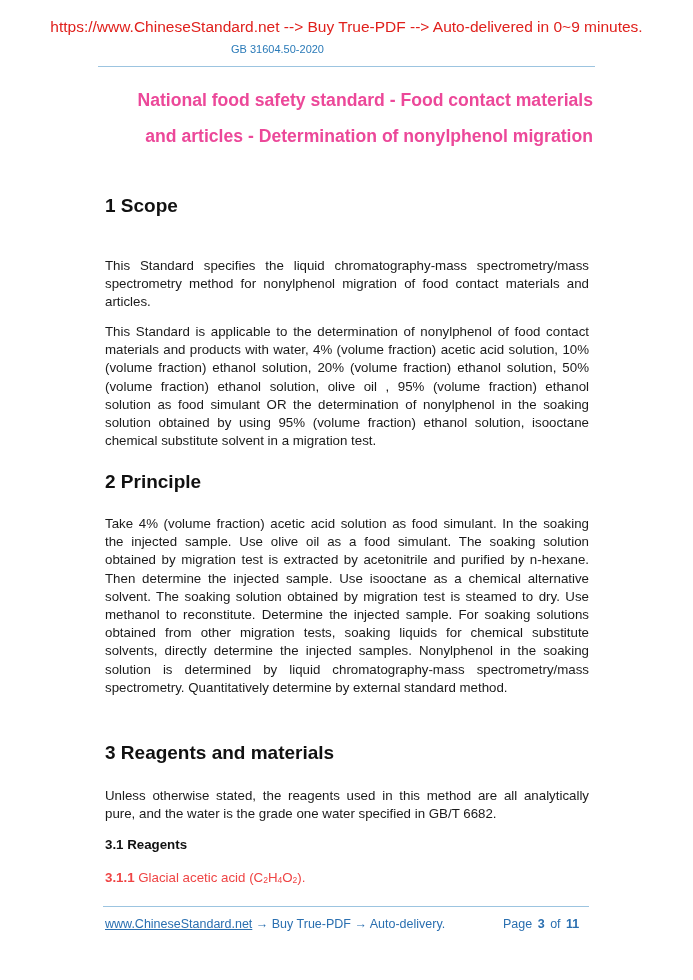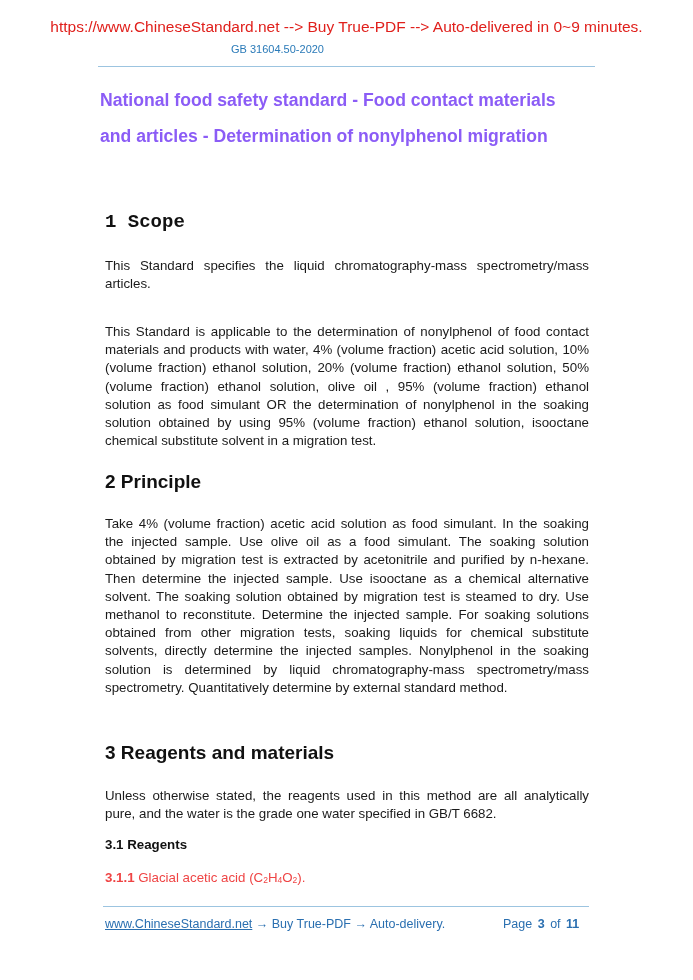--- a/index.html
+++ b/index.html
@@ -1,21 +1,21 @@
 <!DOCTYPE html>
 <html><head>
   <meta charset="utf-8">
   <style>
     html, body { margin: 0; padding: 0; background: #ffffff; }
     body { width: 693px; height: 980px; position: relative; overflow: hidden; font-family: "Liberation Sans", sans-serif; color: #111; }
     .abs { position: absolute; }
     .promo { top: 18px; left: 0; width: 693px; text-align: center; color: #e0201c; font-size: 15.5px; letter-spacing: 0; }
     .stdno { top: 43px; left: 0; width: 555px; text-align: center; color: #2a7ab8; font-size: 11px; }
     .hrule-top { top: 66px; left: 98px; width: 497px; height: 1px; background: #9cc4e0; }
-    .title { left: 100px; width: 493px; text-align: left; font-weight: bold; font-size: 17.6px; color: #8b5cf6; }
+    .title { left: 100px; width: 493px; text-align: right; font-weight: bold; font-size: 17.6px; color: #ec4899; }
     .title.l1 { top: 90px; }
     .title.l2 { top: 126px; }
     .h1 { left: 105px; font-weight: bold; font-size: 19px; color: #111; }
     .para { left: 105px; width: 484px; font-size: 13.3px; line-height: 18.2px; text-align: justify; color: #1a1a1a; }
     .para .ln { display: block; text-align: justify; text-align-last: justify; white-space: nowrap; }
     .para .ln.last { text-align-last: left; }
     .h2 { left: 105px; font-weight: bold; font-size: 13.3px; color: #111; }
     .item { left: 105px; font-size: 13.3px; color: #ef4444; }
     .item b { font-weight: bold; }
     sub { font-size: 8.5px; vertical-align: -1px; }
@@ -28,23 +28,24 @@
 </head>
 <body>
 
 <div class="abs promo">https://www.ChineseStandard.net --&gt; Buy True-PDF --&gt; Auto-delivered in 0~9 minutes.</div>
 <div class="abs stdno">GB 31604.50-2020</div>
 <div class="abs hrule-top"></div>
 
 <div class="abs title l1">National food safety standard - Food contact materials</div>
 <div class="abs title l2">and articles - Determination of nonylphenol migration</div>
 
-<div class="abs h1" style="top:211px;font-family:Liberation Mono, monospace;">1 Scope</div>
+<div class="abs h1" style="top:195px;">1 Scope</div>
 <div class="abs para" style="top:257px;">
   <span class="ln">This Standard specifies the liquid chromatography-mass spectrometry/mass</span>
+  <span class="ln">spectrometry method for nonylphenol migration of food contact materials and</span>
   <span class="ln last">articles.</span>
 </div>
 <div class="abs para" style="top:323px;">
   <span class="ln">This Standard is applicable to the determination of nonylphenol of food contact</span>
   <span class="ln">materials and products with water, 4% (volume fraction) acetic acid solution, 10%</span>
   <span class="ln">(volume fraction) ethanol solution, 20% (volume fraction) ethanol solution, 50%</span>
   <span class="ln">(volume fraction) ethanol solution, olive oil , 95% (volume fraction) ethanol</span>
   <span class="ln">solution as food simulant OR the determination of nonylphenol in the soaking</span>
   <span class="ln">solution obtained by using 95% (volume fraction) ethanol solution, isooctane</span>
   <span class="ln last">chemical substitute solvent in a migration test.</span>

